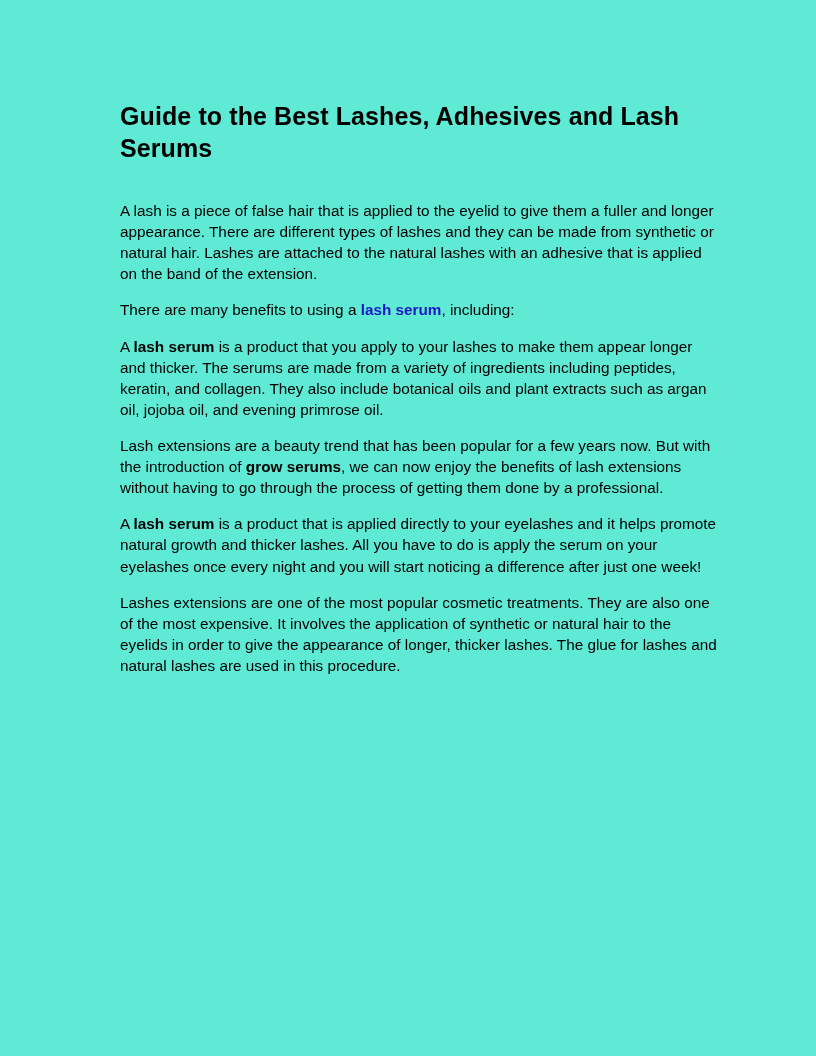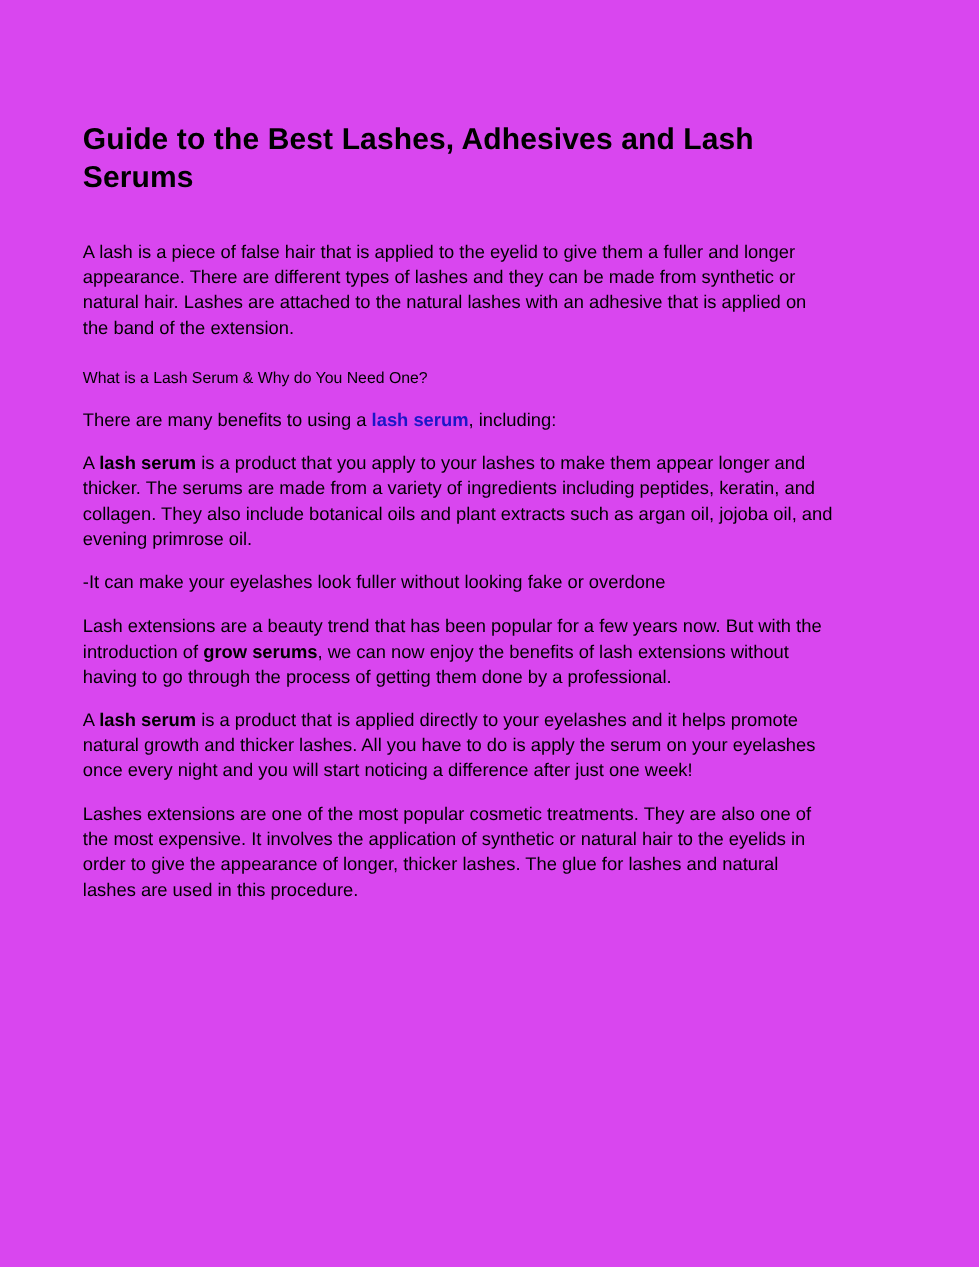--- a/index.html
+++ b/index.html
@@ -11,22 +11,22 @@
     width: 816px;
     height: 1056px;
     font-family: "Liberation Sans", sans-serif;
     color: #000000;
     overflow: hidden;
   }
   .page {
     width: 816px;
     height: 1056px;
     box-sizing: border-box;
-    padding: 96px 96px 96px 69px;
-    background: #d946ef;
+    padding: 96px 96px 96px 120px;
+    background: #5eead4;
     position: relative;
   }
   .doc-title {
     font-size: 25px;
     font-weight: bold;
     line-height: 1.28;
     letter-spacing: 0.1px;
     margin: 0 0 0 0;
     padding-top: 4px;
     color: #000000;
@@ -59,22 +59,20 @@
 </style>
 </head>
 <body>
 
 <div class="page">
 
   <h1 class="doc-title">Guide to the Best Lashes, Adhesives and Lash Serums</h1>
 
   <div id="paragraph-container">
       <p class="body-para first-para">A lash is a piece of false hair that is applied to the eyelid to give them a fuller and longer appearance. There are different types of lashes and they can be made from synthetic or natural hair.  Lashes are attached to the natural lashes with an adhesive that is applied on the band of the extension.</p>
-      <p class="small-head">What is a Lash Serum &amp; Why do You Need One?</p>
       <p class="body-para">There are many benefits to using a <span class="link-bold">lash serum</span>, including:</p>
       <p class="body-para">A <b>lash serum</b> is a product that you apply to your lashes to make them appear longer and thicker. The serums are made from a variety of ingredients including peptides, keratin, and collagen. They also include botanical oils and plant extracts such as argan oil, jojoba oil, and evening primrose oil.</p>
-      <p class="body-para">-It can make your eyelashes look fuller without looking fake or overdone</p>
       <p class="body-para">Lash extensions are a beauty trend that has been popular for a few years now. But with the introduction of <b>grow serums</b>, we can now enjoy the benefits of lash extensions without having to go through the process of getting them done by a professional.</p>
       <p class="body-para">A <b>lash serum</b> is a product that is applied directly to your eyelashes and it helps promote natural growth and thicker lashes. All you have to do is apply the serum on your eyelashes once every night and you will start noticing a difference after just one week!</p>
       <p class="body-para">Lashes extensions are one of the most popular cosmetic treatments. They are also one of the most expensive. It involves the application of synthetic or natural hair to the eyelids in order to give the appearance of longer, thicker lashes. The glue for lashes and natural lashes are used in this procedure.</p>
     </div>
 
 </div>
 
 </body></html>

